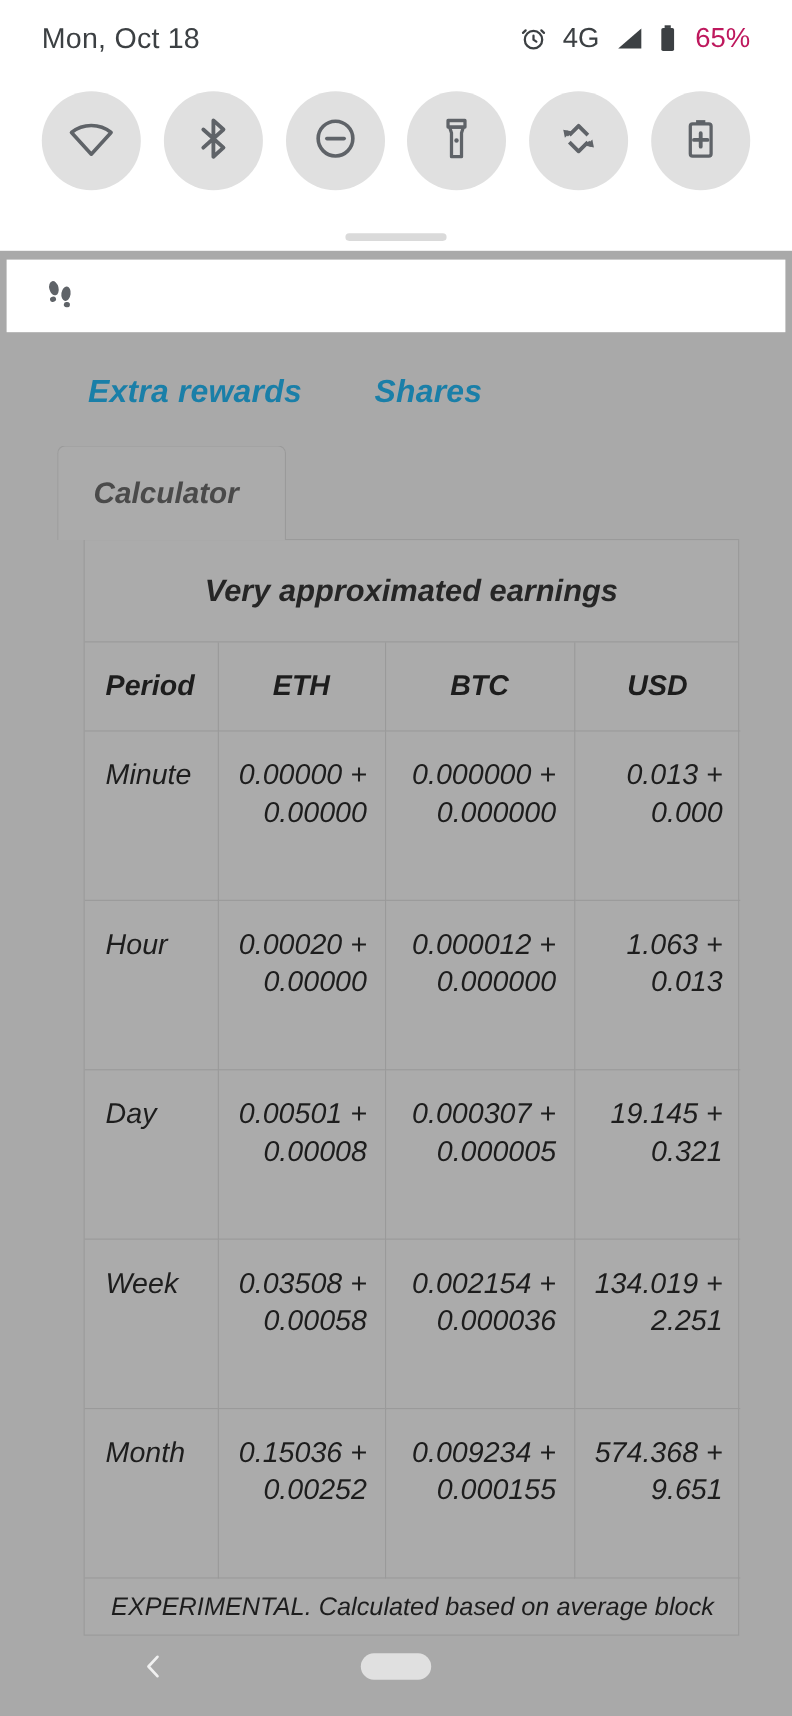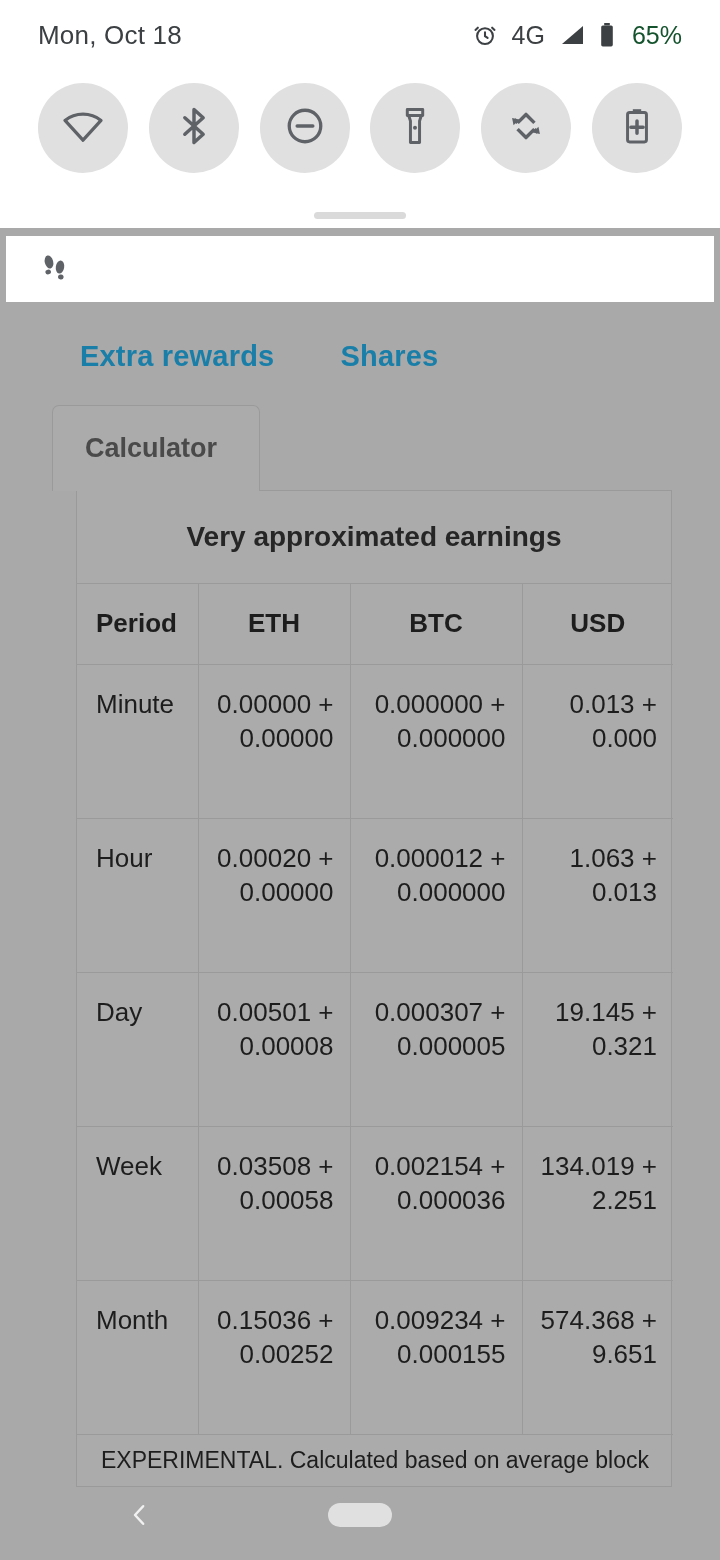--- a/index.html
+++ b/index.html
@@ -17,21 +17,21 @@
     background:#ffffff;
   }
   #statusbar {
     position:absolute; left:0; top:0; width:720px; height:70px;
     display:flex; align-items:center; justify-content:space-between;
     padding:0 38px;
   }
   #clock-date { font-size:26px; color:#3c4043; letter-spacing:.2px; }
   #status-icons { display:flex; align-items:center; gap:14px; color:#3c4043; }
   #status-icons .net-label { font-size:25px; color:#3c4043; }
-  #status-icons .battery-pct { font-size:25px; color:#14532d; margin-left:3px; }
+  #status-icons .battery-pct { font-size:25px; color:#be185d; margin-left:3px; }
   .sico svg { display:block; }
 
   #tiles {
     position:absolute; left:0; top:78px; width:720px; height:100px;
     display:flex; align-items:center; justify-content:space-between;
     padding:0 38px;
   }
   .tile {
     width:90px; height:90px; border-radius:50%;
     background:#e0e0e0;
@@ -45,21 +45,21 @@
 
   
   #notification {
     position:absolute; left:6px; top:236px; width:708px; height:66px;
     background:#ffffff;
     display:flex; align-items:center;
     padding-left:34px;
   }
 
   
-  #app { position:absolute; left:0; top:302px; width:612px; bottom:90px; }
+  #app { position:absolute; left:0; top:302px; width:612px; bottom:90px;font-style:italic; }
 
   #toptabs {
     position:absolute; left:0; top:38px; width:720px;
     display:flex; align-items:baseline; gap:66px;
     padding-left:80px;
   }
   #toptabs a {
     font-size:29px; font-weight:bold; color:#1a7fa8;
     text-decoration:none; letter-spacing:.2px;
   }

